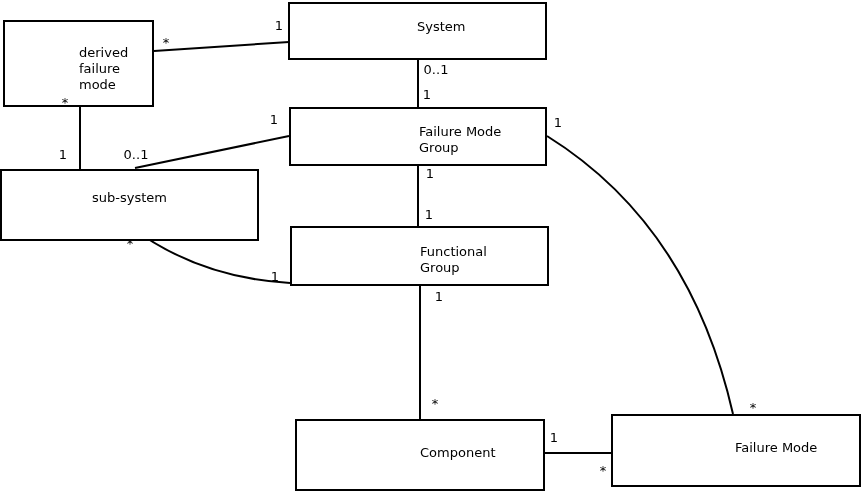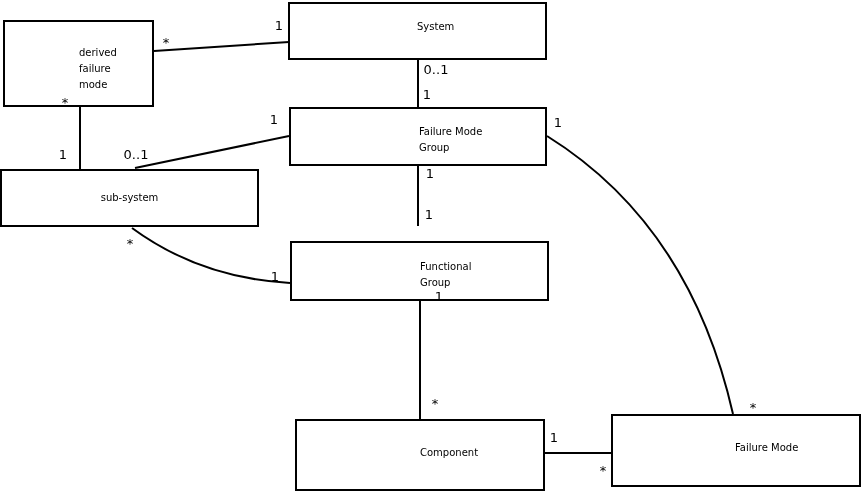--- a/index.html
+++ b/index.html
@@ -29,21 +29,21 @@
     fill: none;
   }
   .node {
     position: absolute;
     box-sizing: border-box;
     border: 2px solid #000000;
     background: #ffffff;
   }
   .node-label {
     position: absolute;
-    font-size: 10px;
+    font-size: 13px;
     line-height: 16px;
     white-space: pre-line;
     color: #000000;
   }
   .node-label.centered {
     left: 0;
     right: 0;
     text-align: center;
   }
   .mult {
@@ -83,25 +83,25 @@
 
   <div class="node" style="left:288px; top:2px; width:259px; height:58px;">
     <div class="node-label" style="left:127px; top:15px;">System</div>
   </div>
 
   <div class="node" style="left:289px; top:107px; width:258px; height:59px;">
     <div class="node-label" style="left:128px; top:15px;">Failure Mode
 Group</div>
   </div>
 
-  <div class="node" style="left:0px; top:169px; width:259px; height:58px;">
+  <div class="node" style="left:0px; top:169px; width:259px; height:72px;">
     <div class="node-label centered" style="top:19px;">sub-system</div>
   </div>
 
-  <div class="node" style="left:290px; top:241px; width:259px; height:60px;">
+  <div class="node" style="left:290px; top:226px; width:259px; height:60px;">
     <div class="node-label" style="left:128px; top:16px;">Functional
 Group</div>
   </div>
 
   <div class="node" style="left:295px; top:419px; width:250px; height:72px;">
     <div class="node-label" style="left:123px; top:24px;text-align:center;">Component</div>
   </div>
 
   <div class="node" style="left:611px; top:414px; width:250px; height:73px;">
     <div class="node-label" style="left:122px; top:24px;">Failure Mode</div>

